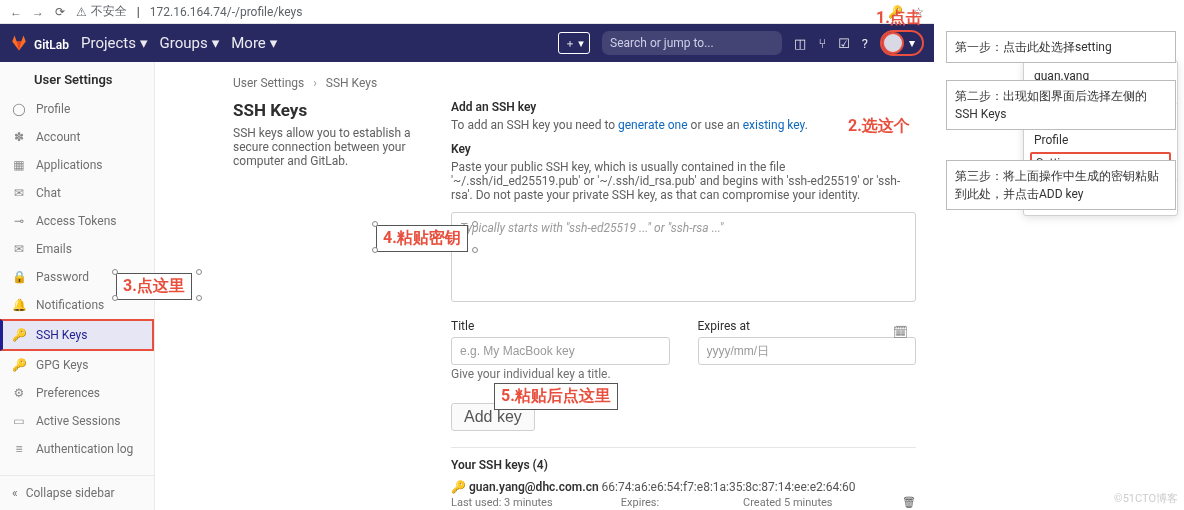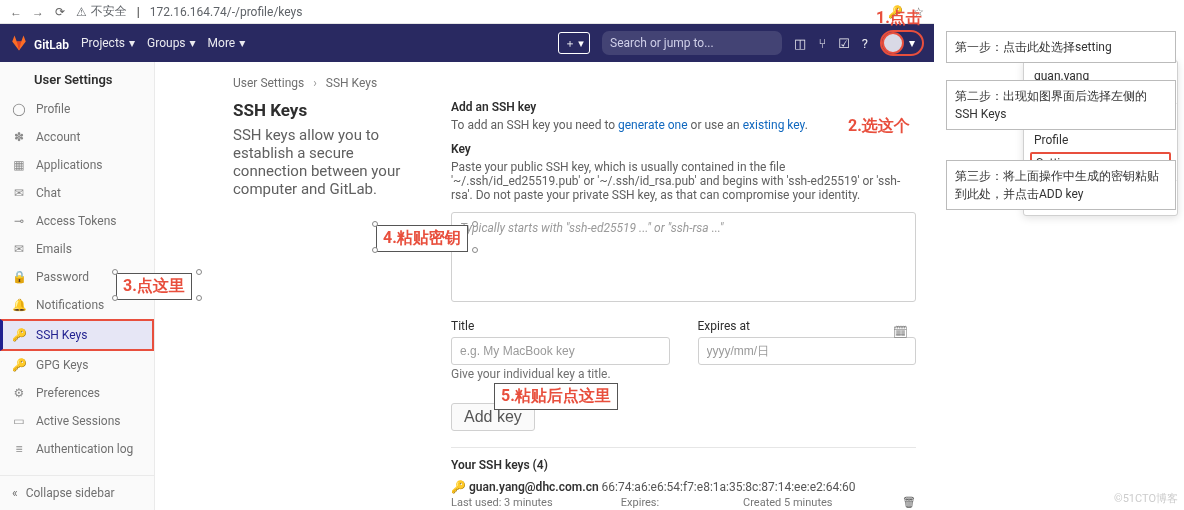--- a/index.html
+++ b/index.html
@@ -9,21 +9,21 @@
   .chrome{position:absolute;left:0;top:0;width:934px;height:24px;background:#fff;border-bottom:1px solid #e5e5e5;display:flex;align-items:center;gap:10px;padding:0 10px}
   .chrome .nav-icon{color:#666;font-size:12px}
   .chrome .reload{border:1px solid transparent}
   .chrome .warn{display:flex;align-items:center;gap:4px;color:#5f6368}
   .chrome .url{color:#5f6368}
   .chrome .right-icons{margin-left:auto;display:flex;align-items:center;gap:10px;color:#666}
   
   .topbar{position:absolute;left:0;top:24px;width:934px;height:38px;background:#292961;color:#fff;display:flex;align-items:center;padding:0 10px;gap:12px}
   .topbar .logo{display:flex;align-items:flex-end;gap:6px;font-weight:600}
   .topbar .logo .fox{width:18px;height:18px}
-  .topbar .menu-item{display:flex;align-items:center;gap:4px;font-size:12px;opacity:.9}
+  .topbar .menu-item{display:flex;align-items:center;gap:4px;font-size:15px;opacity:.9}
   .topbar .spacer{flex:1}
   .topbar .plus{border:1px solid #fff;border-radius:3px;width:32px;height:22px;display:flex;align-items:center;justify-content:center;gap:2px;font-size:11px}
   .topbar .search{height:24px;width:180px;background:rgba(255,255,255,.12);border-radius:7px;display:flex;align-items:center;padding:0 8px;color:#cfcfe8}
   .topbar .icon{opacity:.9;font-size:13px}
   .topbar .avatar{width:22px;height:22px;border-radius:50%;background:#d9d9e6;border:2px solid #e84f3d}
   .topbar .caret{width:16px;text-align:center}
   .avatar-wrap{display:flex;align-items:center;gap:0;border:2px solid #e84f3d;border-radius:14px;padding:0 2px 0 0}
   
   .sidebar{position:absolute;left:0;top:62px;width:155px;bottom:0;background:#fafafa;border-right:1px solid #eaeaea;display:flex;flex-direction:column}
   .sidebar .title{padding:10px 14px 8px 34px;font-weight:600;color:#2e2e2e;font-size:13px}
@@ -32,21 +32,21 @@
   .sidebar .item.active{background:#e6e6f5;color:#1f1f8f;border-left:3px solid #1f1f8f;border-right:2px solid #e84f3d;border-top:2px solid #e84f3d;border-bottom:2px solid #e84f3d;padding-left:9px}
   .sidebar .item.active .ico{color:#1f1f8f}
   .sidebar .collapse{margin-top:auto;padding:10px 12px;color:#707070;display:flex;align-items:center;gap:8px;border-top:1px solid #eaeaea}
   
   .main{position:absolute;left:155px;top:62px;width:779px;bottom:0;padding:14px 18px 8px 78px;overflow:hidden}
   .crumb{color:#707070;margin-bottom:10px}
   .crumb .sep{margin:0 6px;color:#999}
   .cols{display:flex;gap:28px}
   .left-col{width:190px}
   .left-col h2{font-size:17px;margin:0 0 6px;color:#2e2e2e}
-  .left-col p{font-size:15px;color:#606060;margin:0}
+  .left-col p{font-size:12px;color:#606060;margin:0}
   .right-col{flex:1}
   .section-h{font-weight:600;margin:0 0 4px;font-size:12px}
   .desc{color:#606060;margin:0 0 10px}
   .desc a{color:#1068bf;text-decoration:none}
   .muted{color:#707070;margin:2px 0 10px}
   textarea.key{width:100%;height:90px;border:1px solid #d0d0d0;border-radius:3px;padding:8px;font-family:inherit;font-size:12px;color:#555;resize:none}
   textarea.key::placeholder{color:#9a9a9a;font-style:italic}
   .row2{display:flex;gap:28px;margin-top:14px}
   .field{flex:1}
   .field label{display:block;font-size:12px;margin-bottom:4px}

